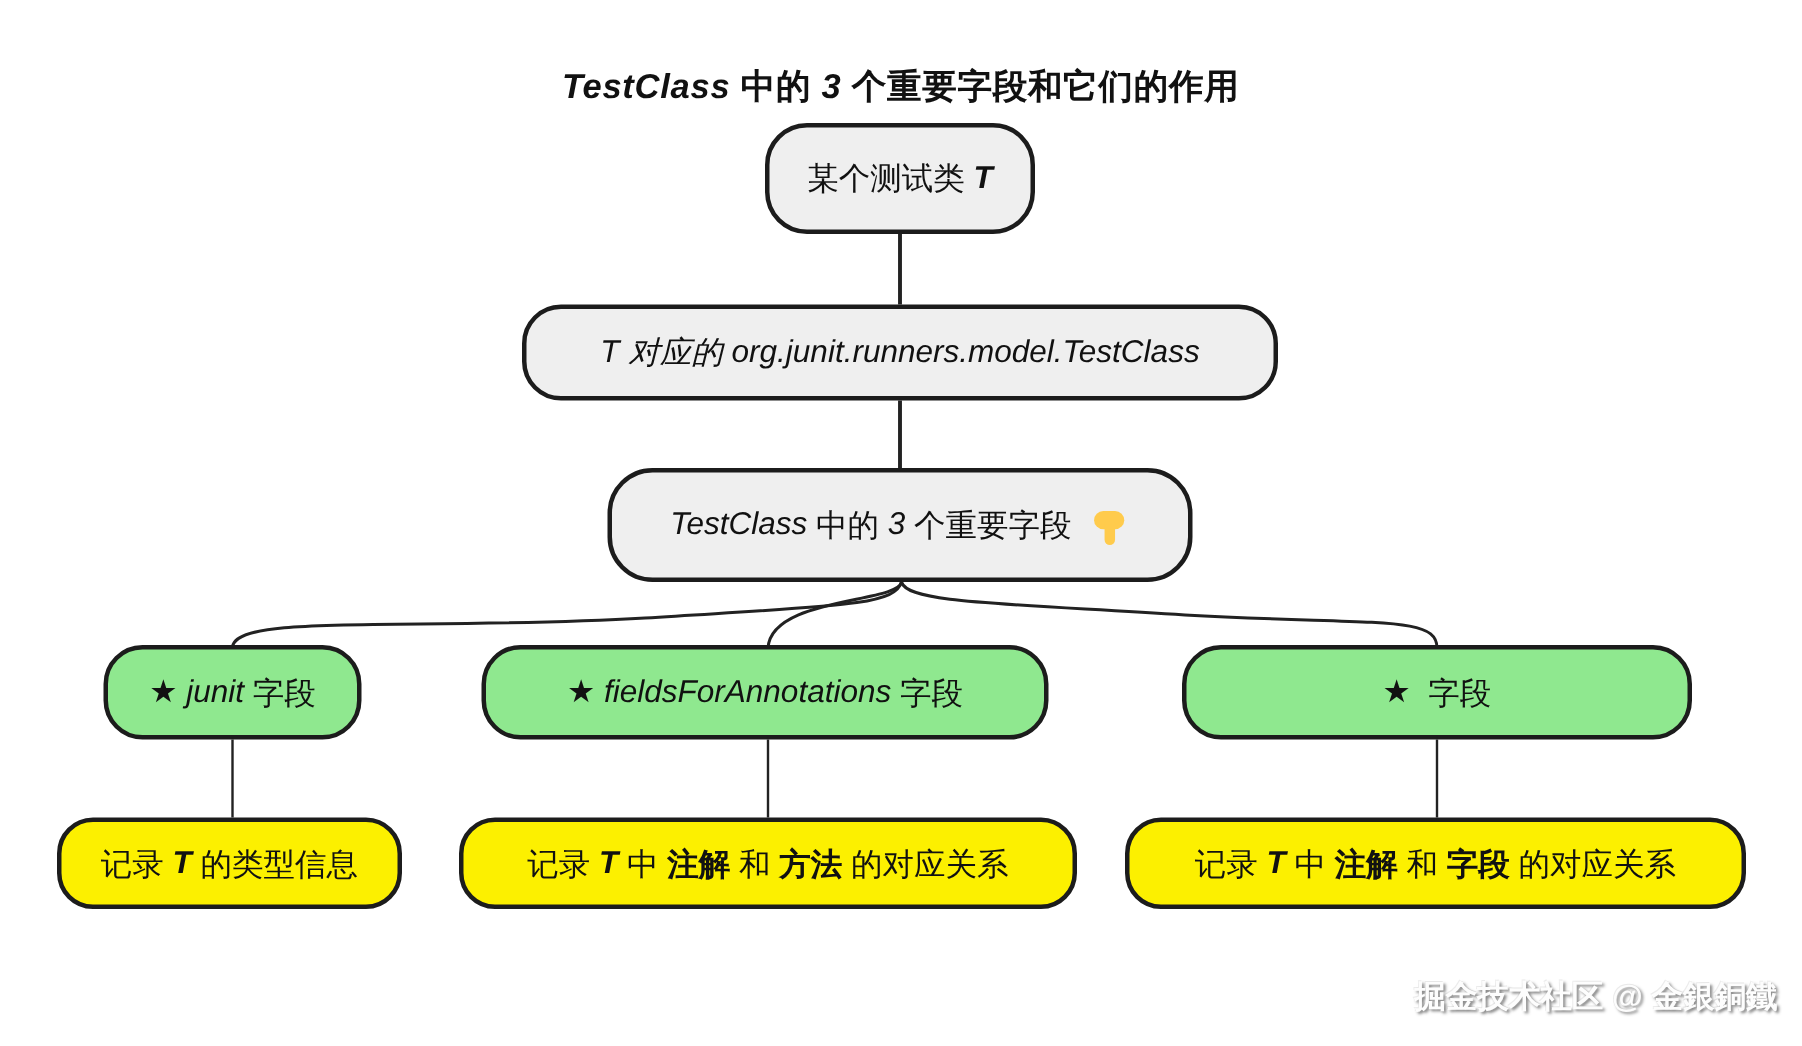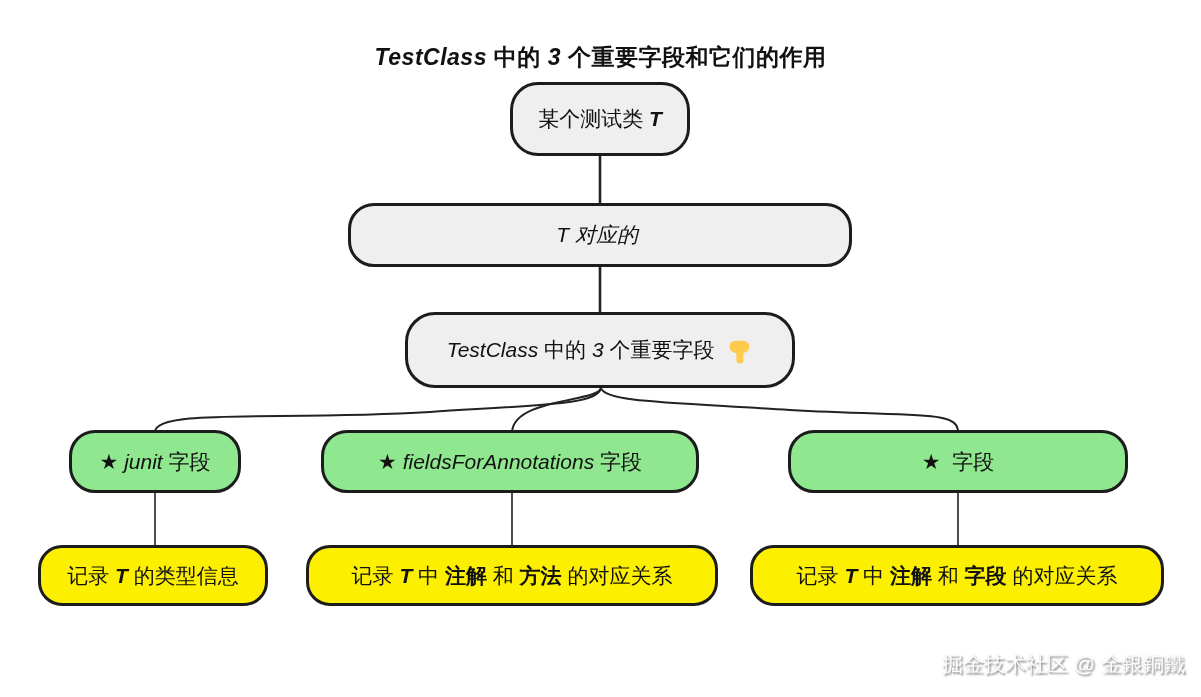--- a/index.html
+++ b/index.html
@@ -29,21 +29,21 @@
   .node.yellow { background: var(--yellow-fill, #fcf000); border-radius:24px;align-items:center; }
 
   .it { font-style:italic; }
   .b  { font-weight:bold; }
   .bi { font-weight:bold; font-style:italic; }
 
   .hand-icon { margin-left:5px; transform:translateY(2px); }
 
   .watermark {
     position:absolute; right:16px; top:650px;
-    font-size:21px; font-weight:normal; white-space:pre;
+    font-size:21px; font-weight:bold; white-space:pre;
     color:#fdfdfd;
     text-shadow: 1.5px 1.5px 2px rgba(110,110,110,.85), -0.5px -0.5px 0 #ececec;
   }
 </style>
 </head>
 <body>
 
 <div class="canvas">
 
   <svg class="edges" viewBox="0 0 1201 697" aria-hidden="true">
@@ -54,21 +54,21 @@
     <path class="fan" d="M601 388 C605 402 664 402 790 410 C918 417 958 410 958 432"></path>
     <path class="v-bot" d="M155 493 L155 545"></path>
     <path class="v-bot" d="M512 493 L512 545"></path>
     <path class="v-bot" d="M958 493 L958 545"></path>
   </svg>
 
   <div class="title"><span class="bi">TestClass</span><span class="b"> 中的 </span><span class="bi">3</span><span class="b"> 个重要字段和它们的作用</span></div>
 
   <div class="node" style="left:600px; top:82px; width:180px; height:74px;"><span>某个测试类 </span><span class="bi">T</span></div>
 
-  <div class="node" style="left:600px; top:203px; width:504px; height:64px; border-radius:26px;"><span class="it">T</span><span class="it"> 对应的 </span></div>
+  <div class="node" style="left:600px; top:203px; width:504px; height:64px; border-radius:26px;"><span class="it">T</span><span class="it"> 对应的 </span><span class="it">org.junit.runners.model.TestClass</span></div>
 
   <div class="node" style="left:600px; top:312px; width:390px; height:76px; border-radius:30px;"><span class="it">TestClass</span><span> 中的 </span><span class="it">3</span><span> 个重要字段 </span><svg class="hand-icon" width="28" height="28" viewBox="0 0 32 32" aria-hidden="true">
         <rect x="5" y="3" width="23" height="14" rx="7" fill="#ffcb4c"></rect>
         <rect x="13" y="9" width="8" height="20" rx="4" fill="#ffcb4c"></rect>
       </svg></div>
 
   <div class="node green" style="left:155px; top:430px; width:172px; height:63px;"><span>★ </span><span class="it">junit</span><span> 字段</span></div>
 
   <div class="node green" style="left:510px; top:430px; width:378px; height:63px;"><span>★ </span><span class="it">fieldsForAnnotations</span><span> 字段</span></div>
 

